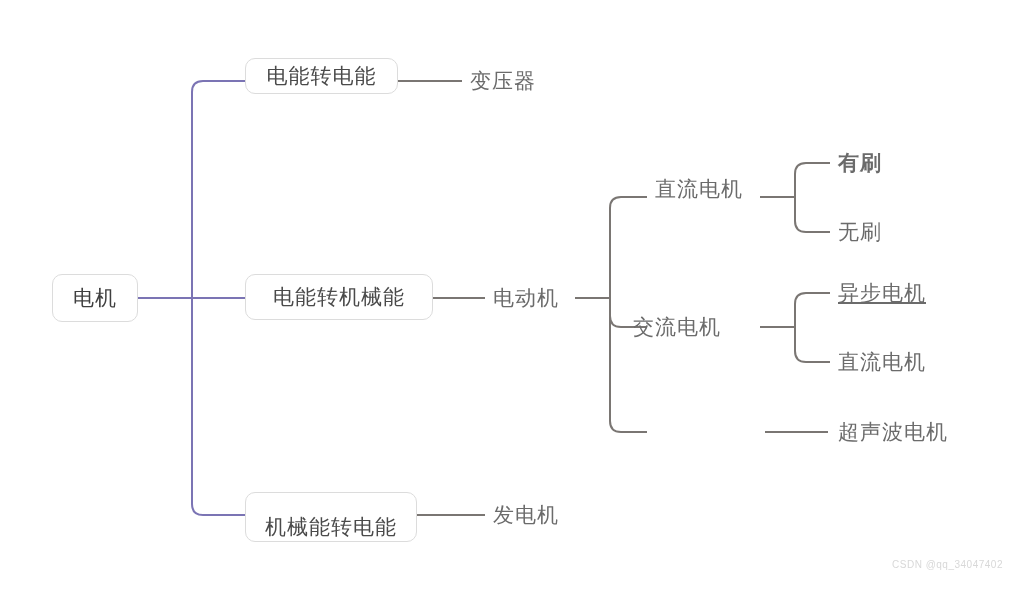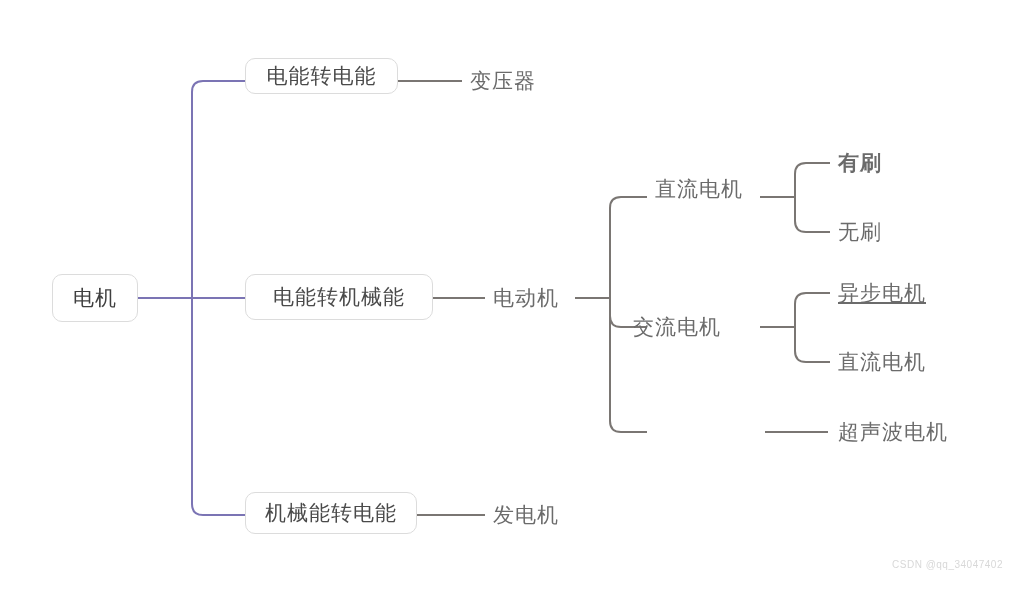--- a/index.html
+++ b/index.html
@@ -107,21 +107,21 @@
   </div>
 
   <div class="node-box" style="left:245px; top:58px; width:153px; height:36px;">
     <span>电能转电能</span>
   </div>
 
   <div class="node-box" style="left:245px; top:274px; width:188px; height:46px;">
     <span>电能转机械能</span>
   </div>
 
-  <div class="node-box" style="left:245px; top:492px; width:172px; height:42px;">
+  <div class="node-box" style="left:245px; top:492px; width:172px; height:50px;align-items:flex-end;">
     <span>机械能转电能</span>
   </div>
 
   <div class="leaf-label" style="left:470px; top:66px;">
     <span>变压器</span>
   </div>
 
   <div class="leaf-label" style="left:493px; top:283px;">
     <span>电动机</span>
   </div>

